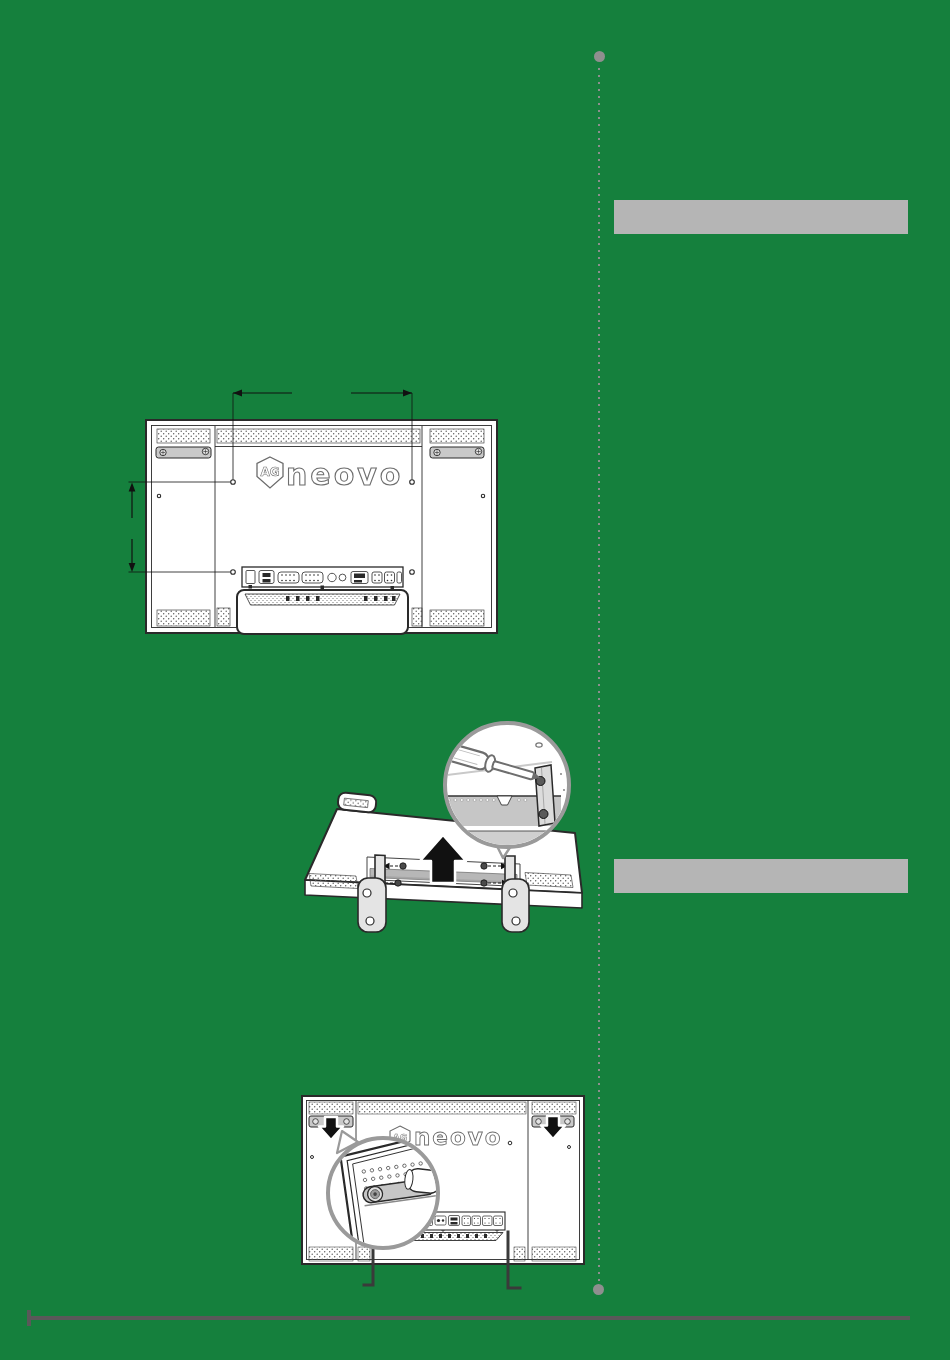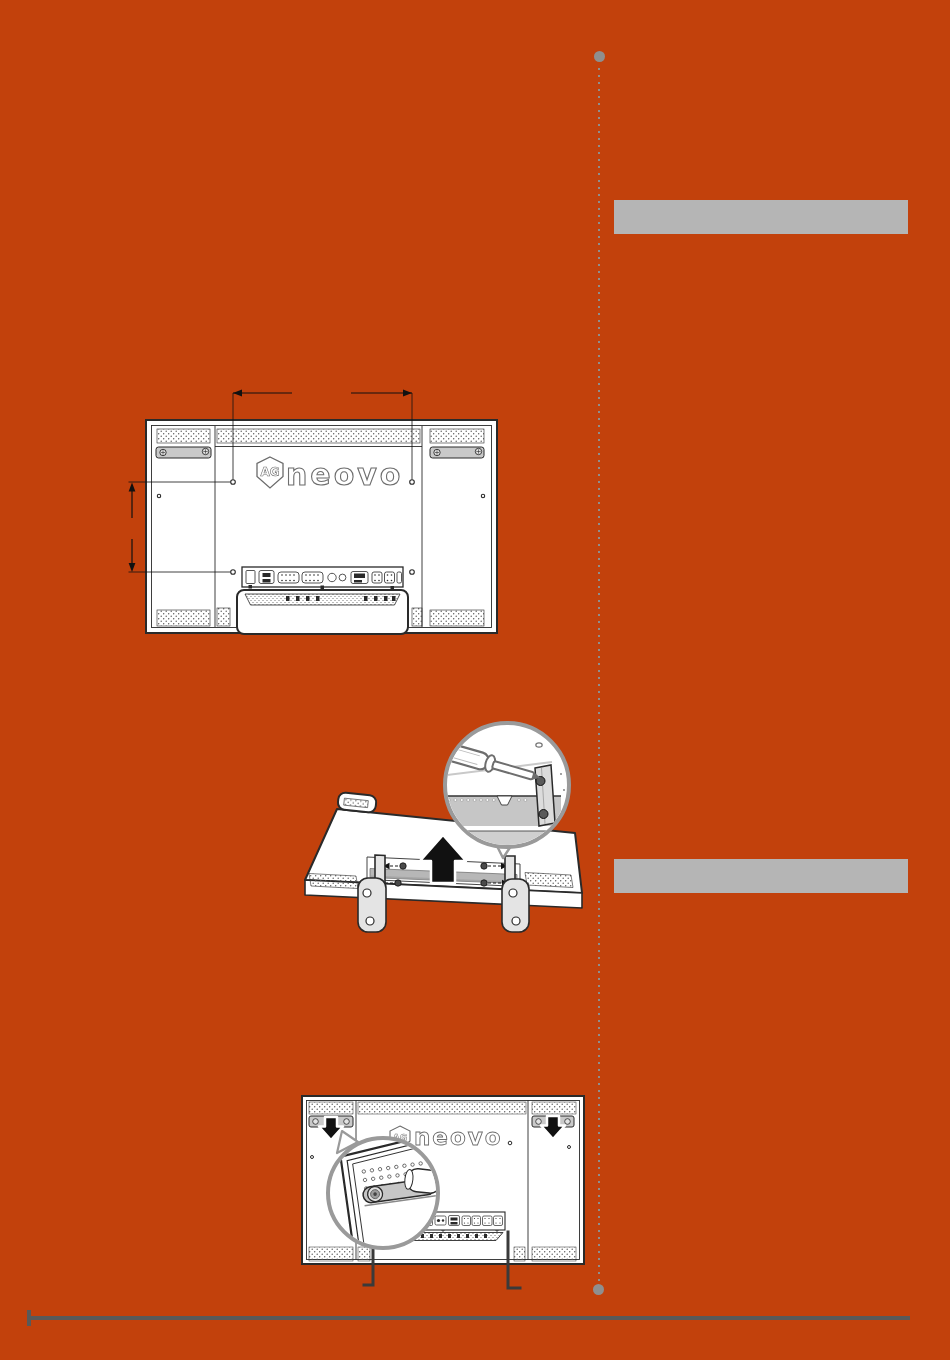--- a/index.html
+++ b/index.html
@@ -1,16 +1,16 @@
 <!DOCTYPE html>
 <html><head>
 <meta charset="utf-8">
 <style>
   html,body{margin:0;padding:0;background:#fff;}
-  .page{position:relative;width:950px;height:1360px;background:#c2410c;overflow:hidden;
+  .page{position:relative;width:950px;height:1360px;background:#15803d;overflow:hidden;
         font-family:"DejaVu Sans",sans-serif;}
   .dotted-separator{position:absolute;left:598px;top:68px;width:2px;height:1216px;
         background:repeating-linear-gradient(to bottom,#8f8f8f 0 2px,transparent 2px 7px);}
   .sep-dot{position:absolute;width:11px;height:11px;border-radius:50%;background:#8f8f8f;}
   .sep-dot.top{left:594px;top:51px;}
   .sep-dot.bottom{left:593px;top:1284px;}
   .heading-bar{position:absolute;left:614px;width:294px;height:34px;background:#b5b5b5;
         display:flex;align-items:center;padding:0 8px;box-sizing:border-box;
         font-size:15px;color:#333;}
   .heading-bar.bar1{top:200px;}

